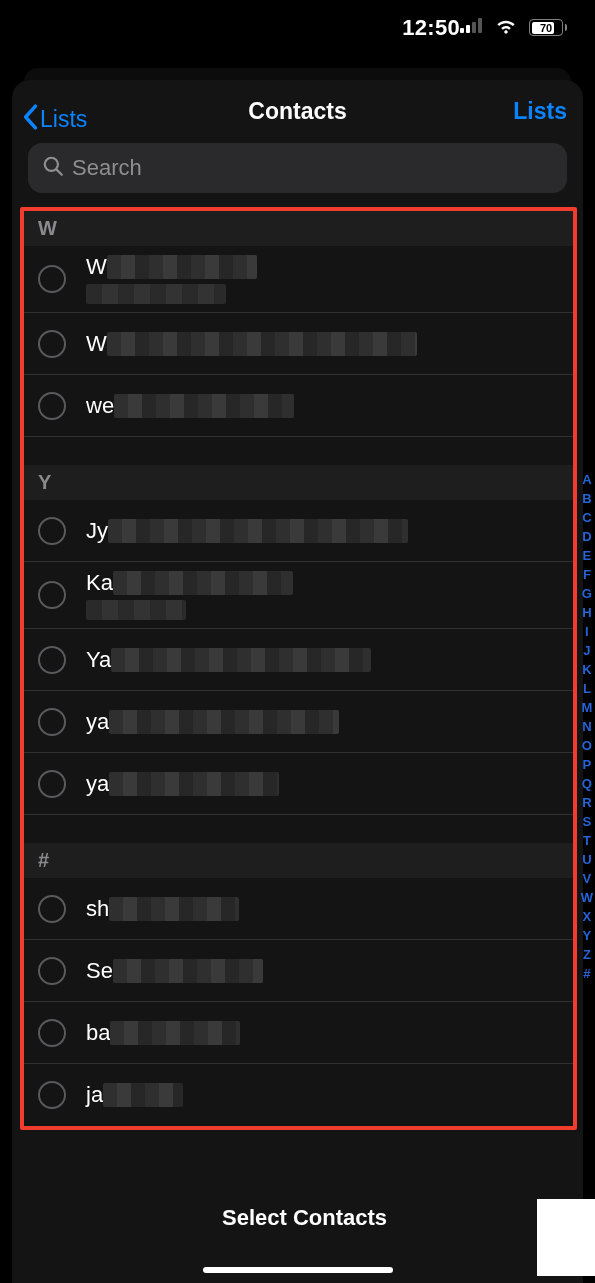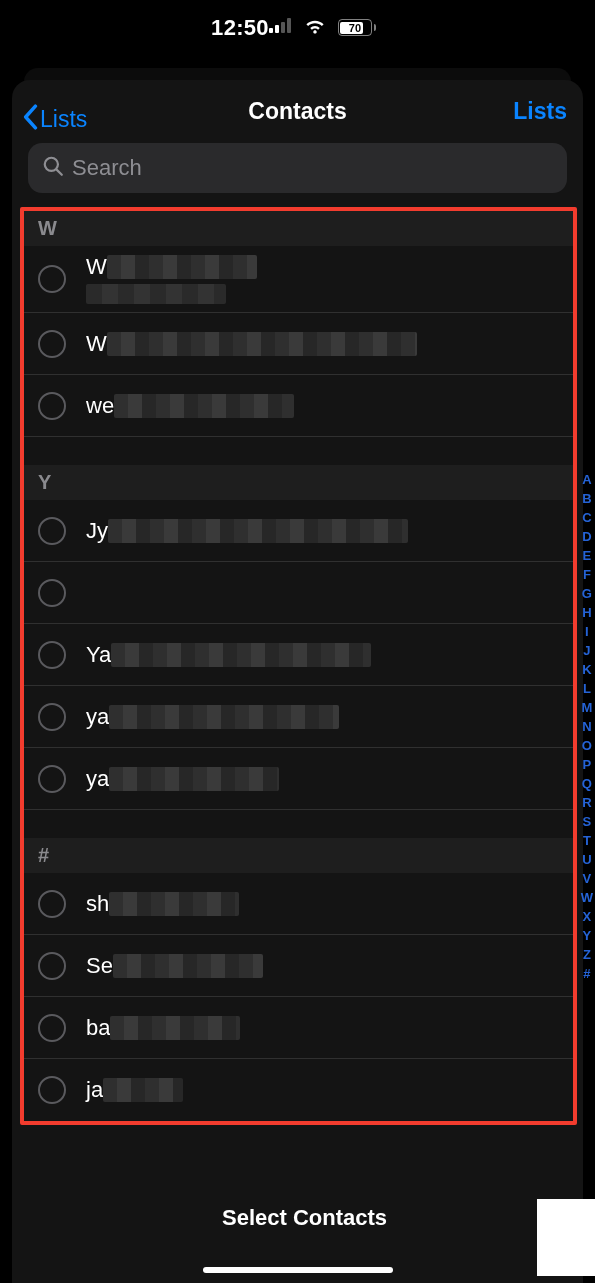--- a/index.html
+++ b/index.html
@@ -1,19 +1,19 @@
 <!DOCTYPE html>
 <html><head>
   <meta charset="utf-8">
   <style>
     * { margin: 0; padding: 0; box-sizing: border-box; -webkit-font-smoothing: antialiased; }
     html, body { width: 595px; height: 1283px; background: #000; font-family: -apple-system, "SF Pro Text", "Helvetica Neue", Arial, sans-serif; overflow: hidden; position: relative; }
 
     
-    .status-bar { position: absolute; top: 0; left: 0; right: 0; height: 55px; display: flex; align-items: center; justify-content: center; padding: 0 28px 0 20px; color: #fff; }
+    .status-bar { position: absolute; top: 0; left: 0; right: 0; height: 55px; display: flex; align-items: center; justify-content: flex-end; padding: 0 28px 0 20px; color: #fff; }
     .status-time { font-size: 22px; font-weight: 600; letter-spacing: 0.3px; }
     .status-right { display: flex; align-items: center; gap: 12px; }
     .battery-wrap { display: flex; align-items: center; gap: 2px; }
     .battery-body { width: 34px; height: 17px; border: 1.5px solid rgba(255,255,255,0.5); border-radius: 4px; position: relative; display: flex; align-items: center; justify-content: center; }
     .battery-fill { position: absolute; left: 1.5px; top: 1.5px; bottom: 1.5px; width: 70%; background: #fff; border-radius: 2px; }
     .battery-text { position: relative; z-index: 2; font-size: 11px; font-weight: 700; color: #000; mix-blend-mode: normal; }
     .battery-nub { width: 2px; height: 7px; background: rgba(255,255,255,0.5); border-radius: 0 2px 2px 0; }
 
     
     .sheet { position: absolute; top: 80px; left: 12px; right: 12px; bottom: 0; background: #141414; border-radius: 18px 18px 0 0; overflow: hidden; display: flex; flex-direction: column; }
@@ -158,20 +158,27 @@
         <div class="radio"></div>
         <div class="name-cell">
           <div class="name-line">
             <span class="name-prefix">Jy</span>
             <span class="blur b1" style="width: 300px;"></span>
           </div>
         </div>
       </div>
       <div class="row">
         <div class="radio"></div>
+        <div class="name-cell">
+          <div class="name-line">
+            <span class="name-prefix">Ka</span>
+            <span class="blur b1" style="width: 180px;"></span>
+          </div>
+          <span class="blur b2 sub-blur" style="width: 100px;"></span>
+        </div>
       </div>
       <div class="row">
         <div class="radio"></div>
         <div class="name-cell">
           <div class="name-line">
             <span class="name-prefix">Ya</span>
             <span class="blur b1" style="width: 260px;"></span>
           </div>
         </div>
       </div>

